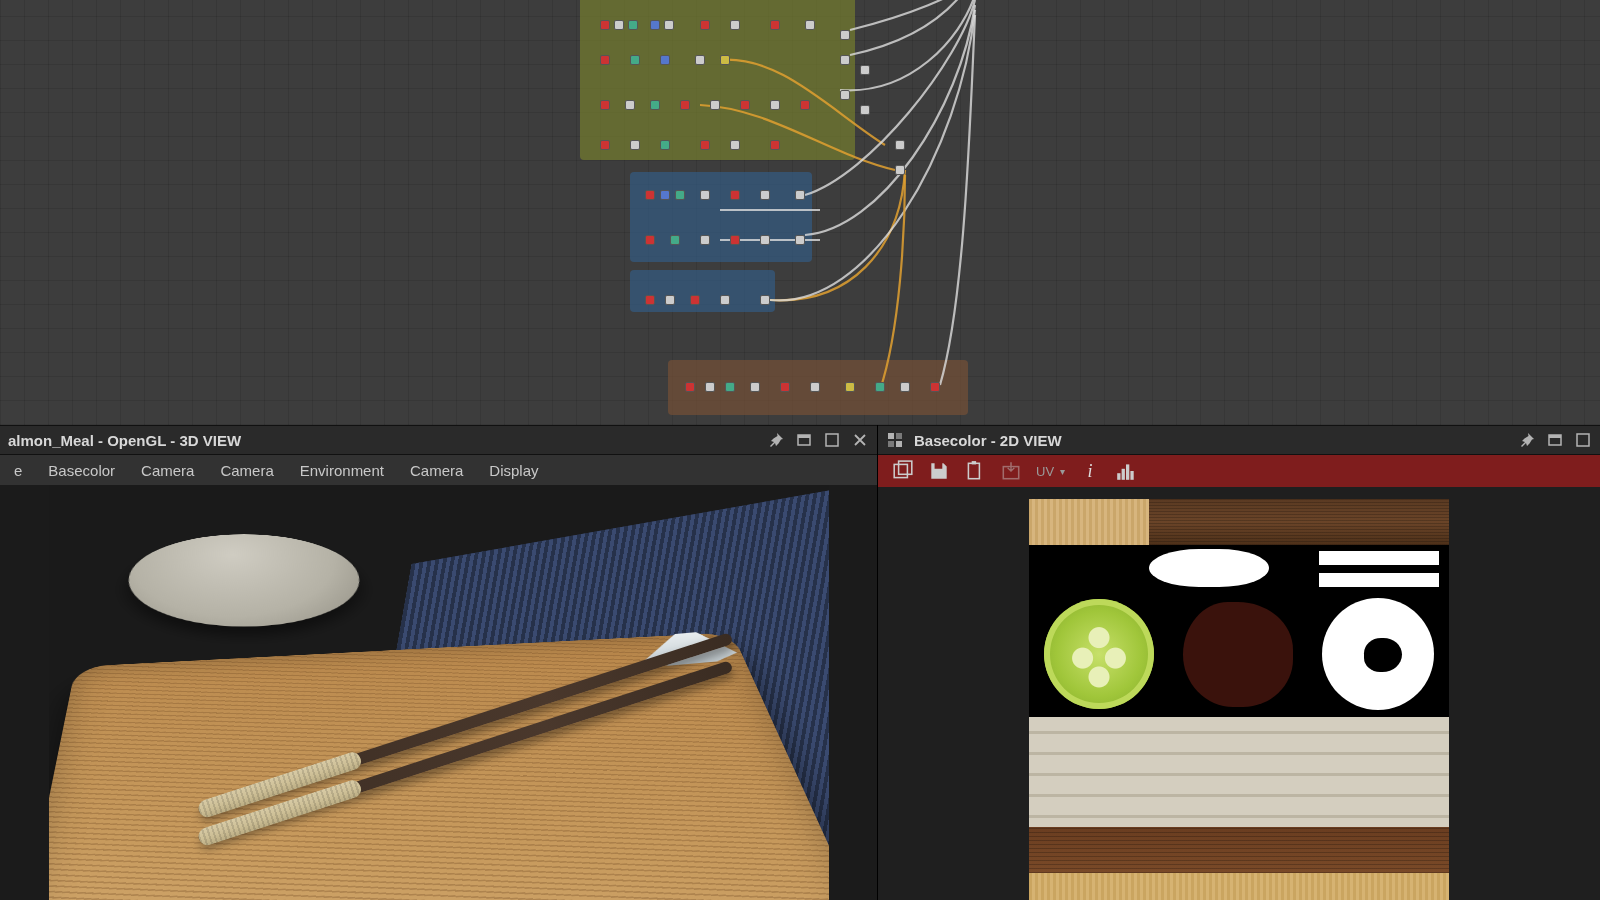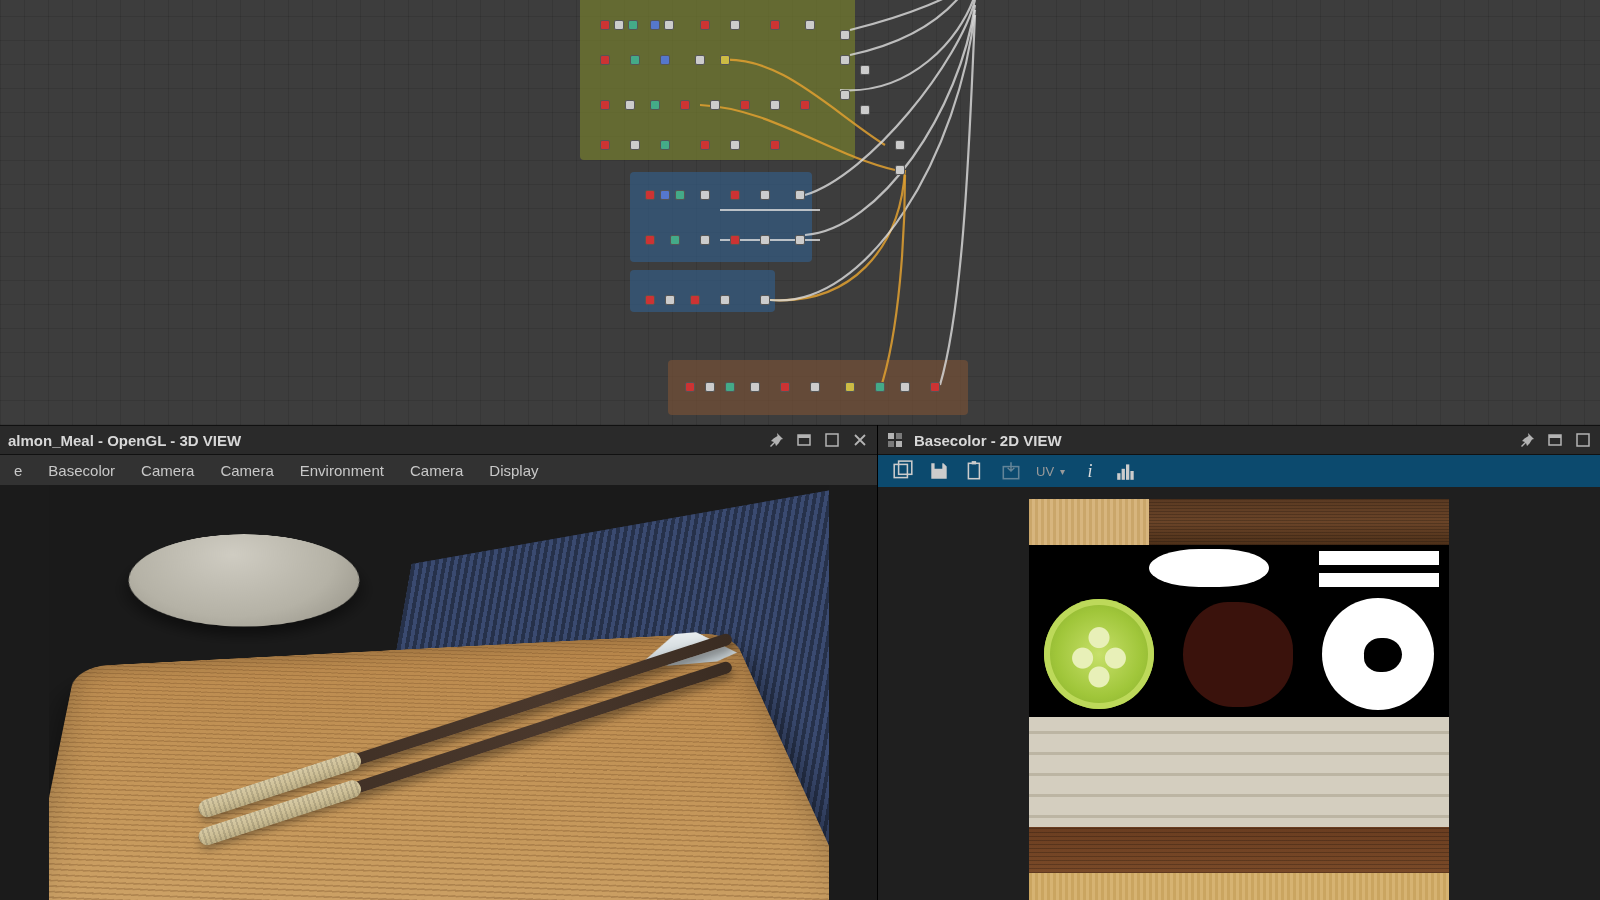--- a/index.html
+++ b/index.html
@@ -41,21 +41,21 @@
     padding:0 8px; gap:10px; color:#d8d8d8; font-weight:600;
     border-top:1px solid #111; border-bottom:1px solid #111;
   }
   .panel-header .title { flex:1; white-space:nowrap; overflow:hidden; }
   .hbtn { width:18px; height:18px; display:flex; align-items:center; justify-content:center; cursor:pointer; opacity:.85; }
   .hbtn svg { width:16px; height:16px; }
 
   .menu-bar { height:30px; background:#323232; display:flex; align-items:center; gap:26px; padding:0 14px; color:#c8c8c8; }
   .menu-item { cursor:pointer; }
 
-  .toolbar { height:32px; background:#0c4a6e; display:flex; align-items:center; gap:14px; padding:0 14px; color:#c8c8c8; }
+  .toolbar { height:32px; background:#7f1d1d; display:flex; align-items:center; gap:14px; padding:0 14px; color:#c8c8c8; }
   .tbtn { width:22px; height:22px; display:flex; align-items:center; justify-content:center; cursor:pointer; }
   .uv-label { font-size:13px; color:#9a9a9a; }
   .chev { font-size:10px; color:#9a9a9a; margin-left:-8px; }
 
   
   .viewport3d { flex:1; background:#1b1b1b; display:flex; justify-content:center; }
   .scene { position:relative; width:780px; height:100%; overflow:hidden; background:#1a1a1a; }
   .fabric { position:absolute; right:-60px; bottom:-30px; width:520px; height:420px;
     background:
       repeating-linear-gradient(90deg,#26314a 0 4px,#3a4a70 4px 8px),

